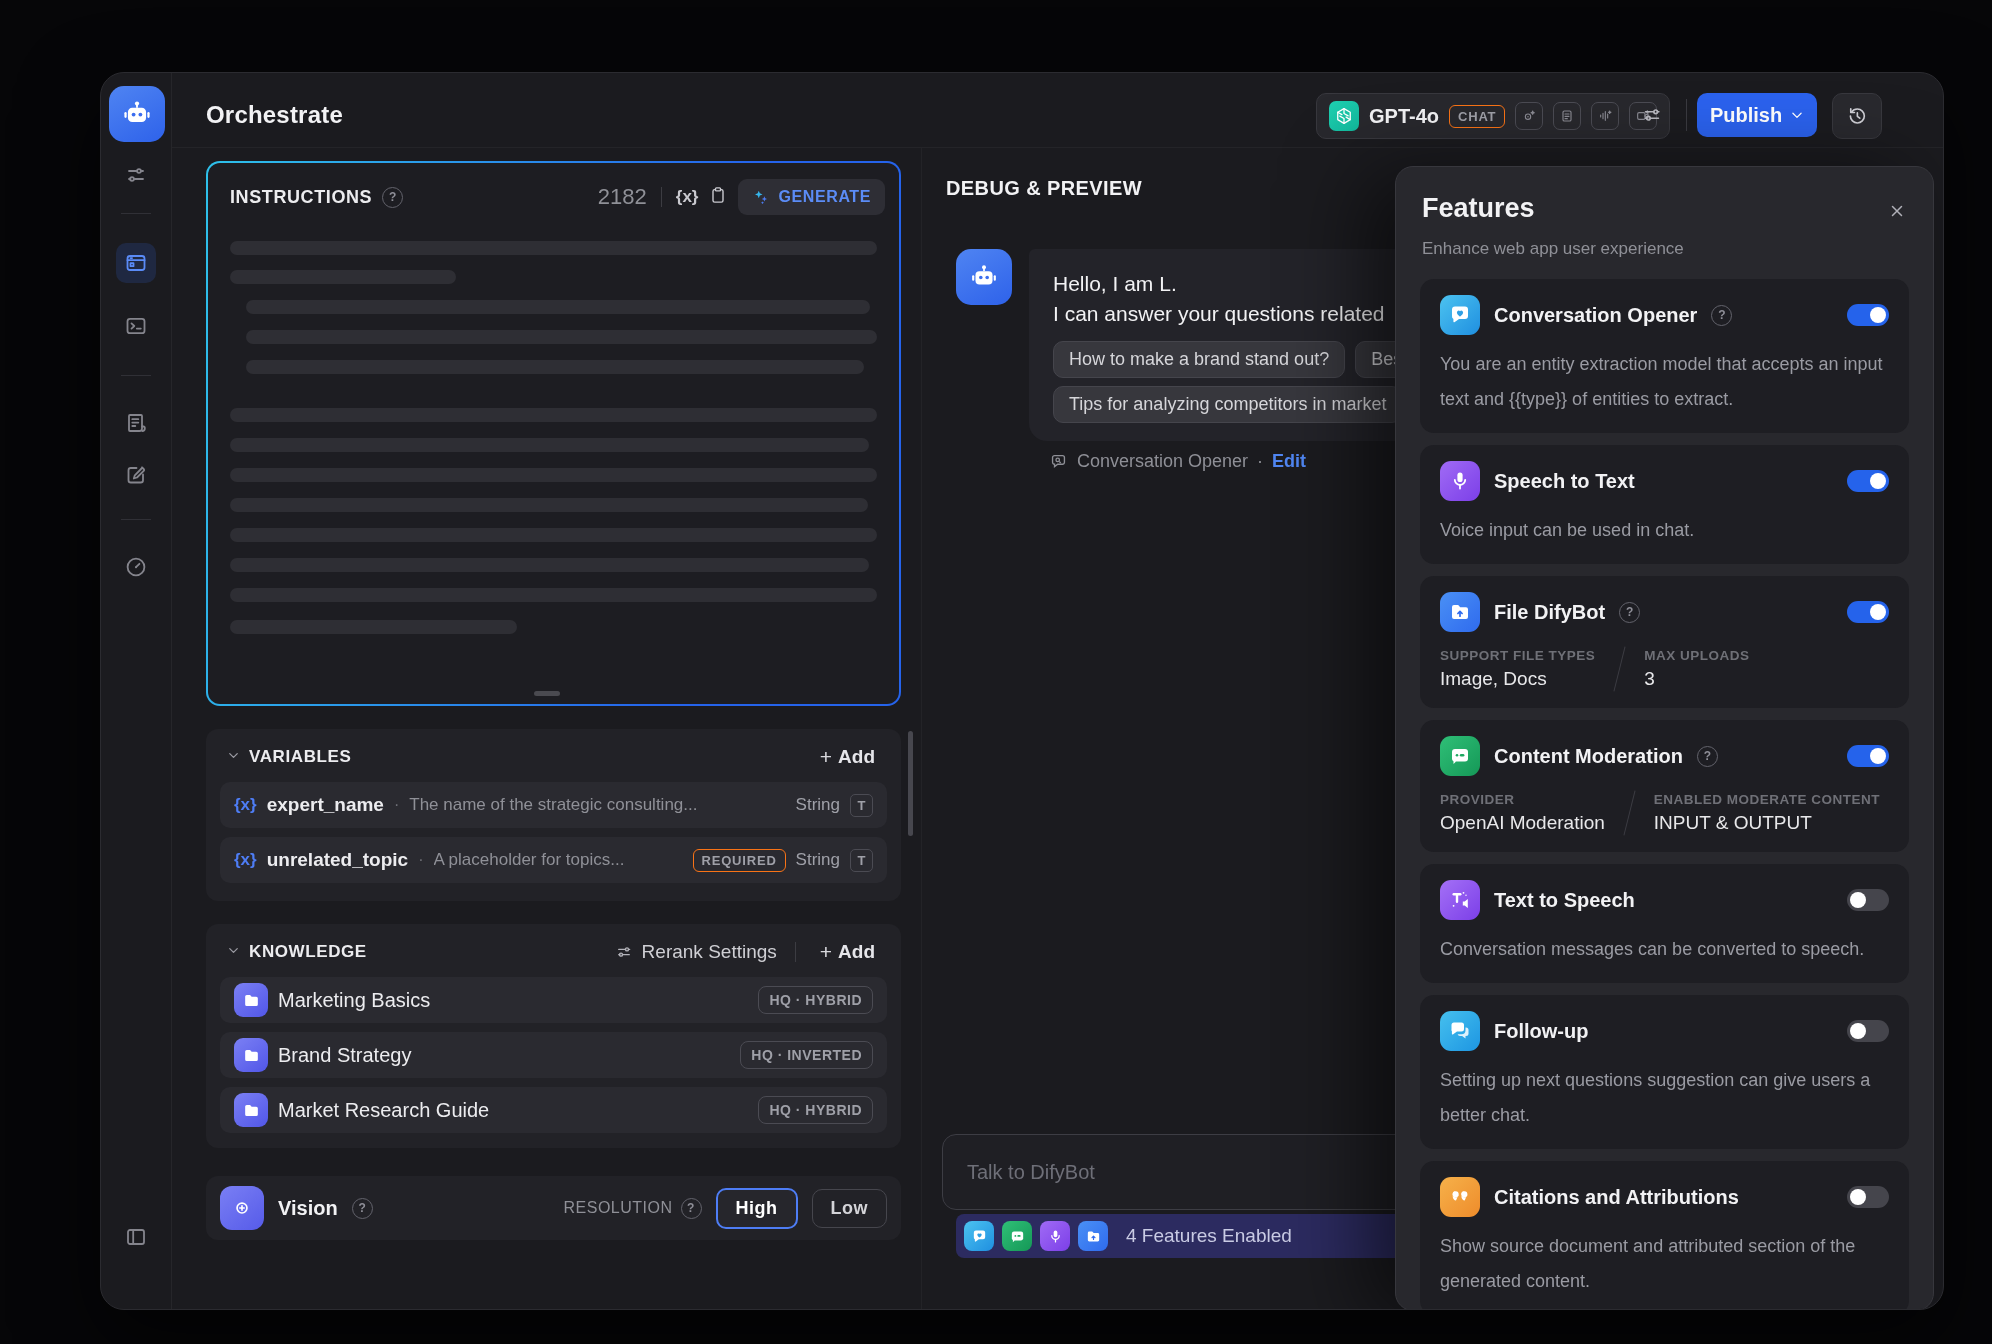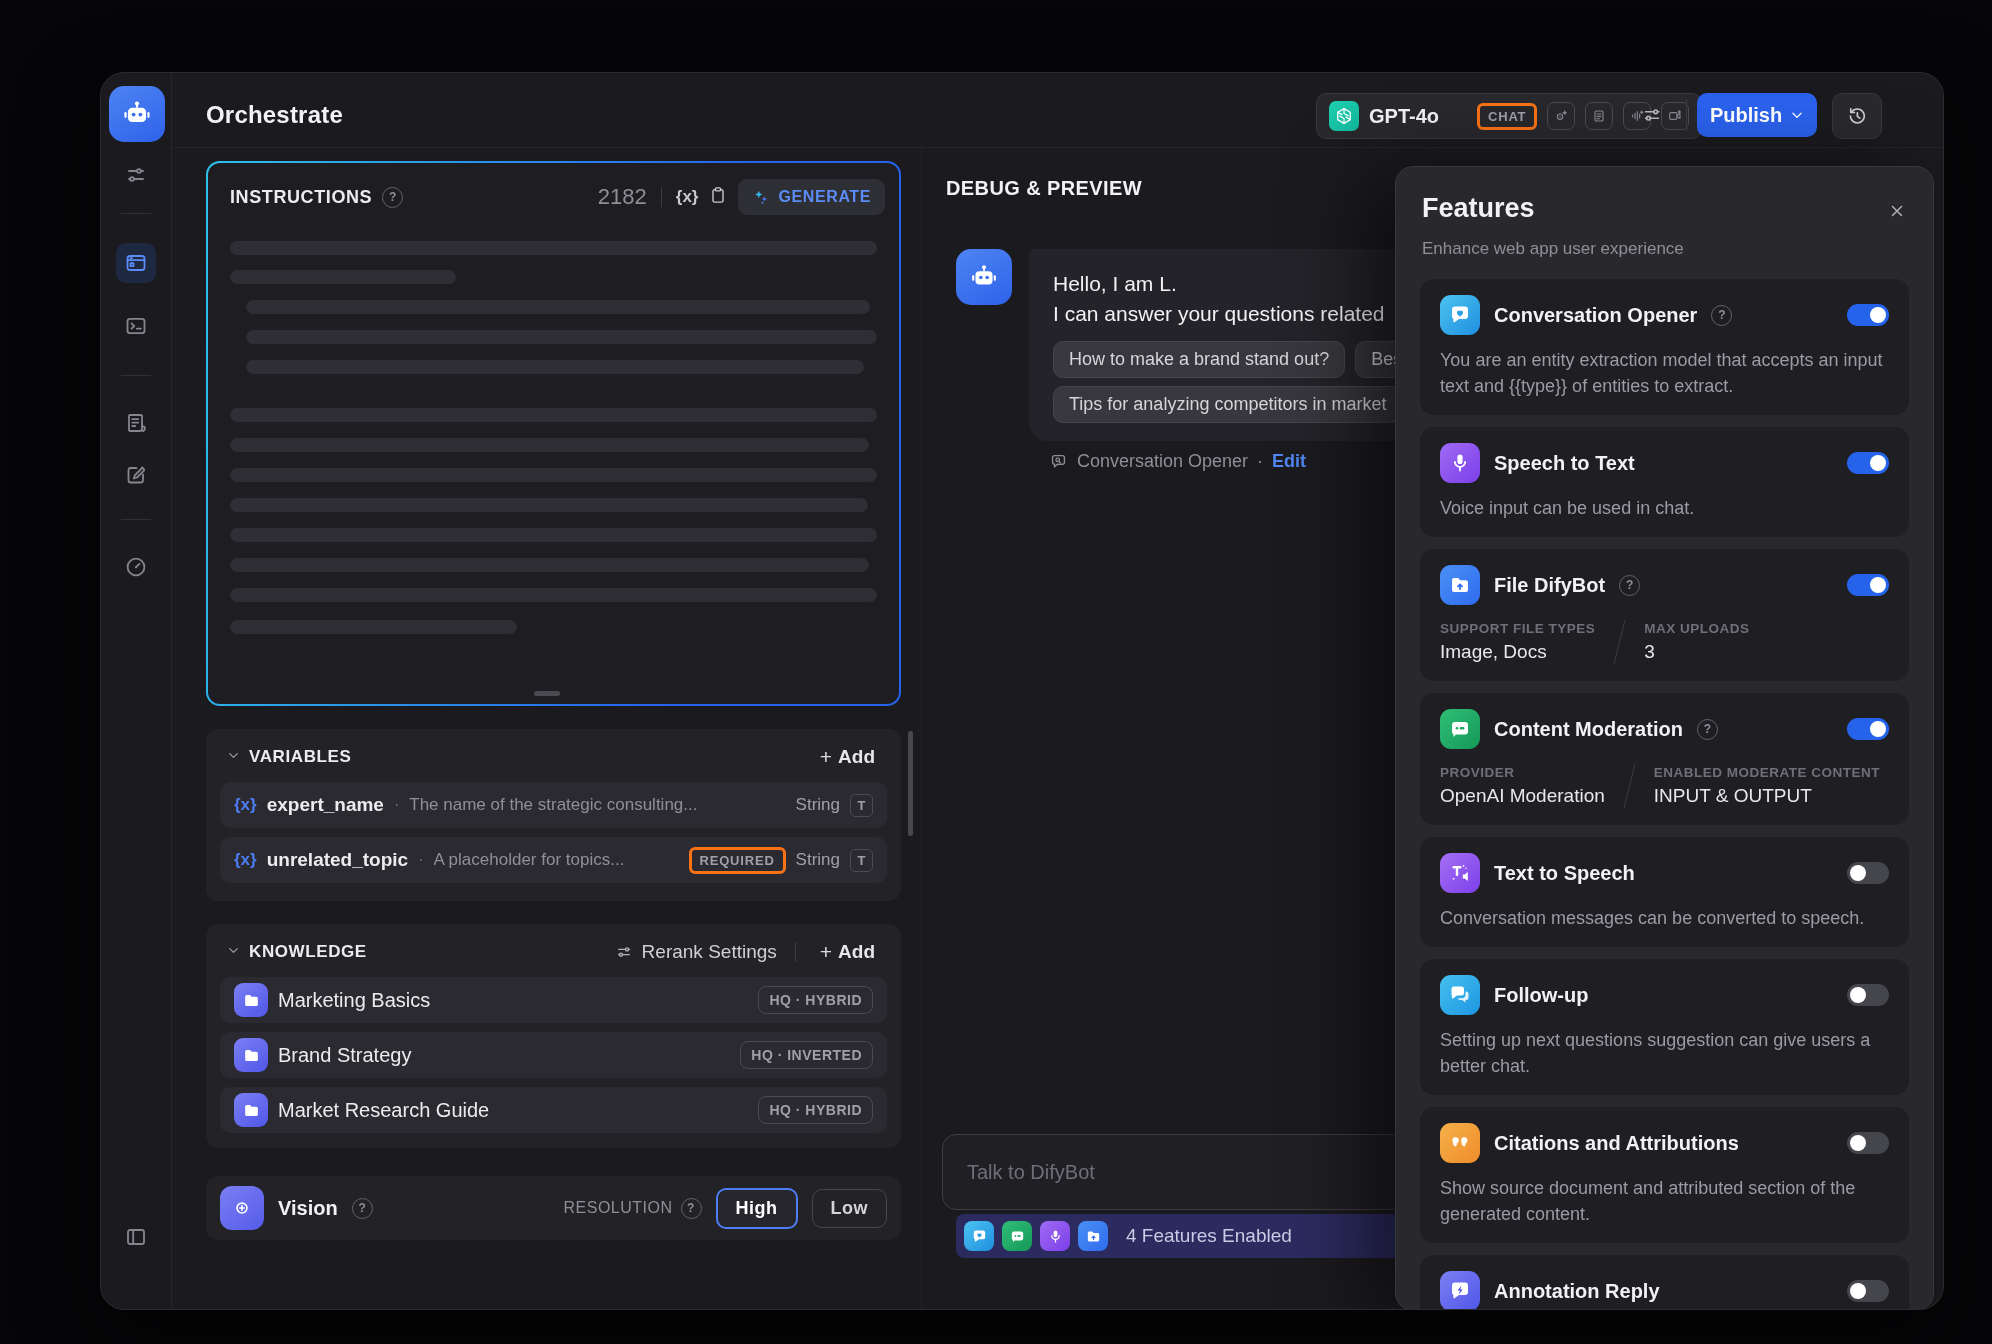--- a/index.html
+++ b/index.html
@@ -17,22 +17,22 @@
   .sidediv{position:absolute;left:20px;width:30px;height:1px;background:#303036;}
   
   .page-title{position:absolute;left:105px;top:28px;font-size:24px;font-weight:700;letter-spacing:.2px;}
   .hline{position:absolute;left:71px;right:0;top:74px;height:1px;background:#242428;}
   .vline-main{position:absolute;left:820px;top:75px;bottom:0;width:1px;background:#232327;}
   .model-pill{position:absolute;left:1215px;top:20px;height:44px;border-radius:10px;background:#28282d;
     border:1px solid #38383e;display:flex;align-items:center;gap:10px;padding:0 12px;}
   .openai-logo{width:30px;height:30px;border-radius:7px;background:linear-gradient(140deg,#1fd0b1,#12b79b);
     display:flex;align-items:center;justify-content:center;}
   .model-name{font-size:20px;font-weight:600;color:#f2f2f4;}
-  .badge-outline{border:3px solid #f97316;border-radius:6px;color:#9fa0a8;font-size:13px;font-weight:700;
-    letter-spacing:.8px;padding:3px 8px;margin-left:28px;}
+  .badge-outline{border:1px solid #f97316;border-radius:6px;color:#9fa0a8;font-size:13px;font-weight:700;
+    letter-spacing:.8px;padding:3px 8px;}
   .cap{width:26px;height:26px;border:1px solid #4b4b53;border-radius:7px;display:flex;align-items:center;justify-content:center;}
   .cap svg{width:16px;height:16px;stroke:#8a8a93;fill:none;stroke-width:1.7;stroke-linecap:round;stroke-linejoin:round;}
   .hbtn-sliders{position:absolute;left:1529px;top:20px;width:44px;height:44px;display:flex;align-items:center;justify-content:center;}
   .hbtn-sliders svg{width:22px;height:22px;stroke:#b9b9c0;fill:none;stroke-width:1.8;stroke-linecap:round;}
   .hdiv{position:absolute;left:1585px;top:26px;width:1px;height:32px;background:#3a3a40;}
   .publish{position:absolute;left:1596px;top:20px;width:120px;height:44px;border-radius:10px;background:#2b62ee;
     display:flex;align-items:center;justify-content:center;gap:8px;font-size:20px;font-weight:600;color:#fff;}
   .publish svg{width:14px;height:14px;stroke:#fff;fill:none;stroke-width:2.2;stroke-linecap:round;stroke-linejoin:round;}
   .history{position:absolute;left:1731px;top:20px;width:48px;height:44px;border-radius:10px;background:#29292e;
     border:1px solid #38383e;display:flex;align-items:center;justify-content:center;}
@@ -117,21 +117,21 @@
   .fp-close svg{width:18px;height:18px;stroke:#b0b0b8;stroke-width:2;stroke-linecap:round;}
   .fbody{position:absolute;left:24px;right:24px;top:112px;display:flex;flex-direction:column;gap:12px;}
   .fcard{background:#1e1e23;border-radius:14px;padding:16px 20px;}
   .fhead{display:flex;align-items:center;gap:14px;}
   .ficon{width:40px;height:40px;border-radius:11px;display:flex;align-items:center;justify-content:center;flex:0 0 auto;}
   .ftitle{font-size:20px;font-weight:600;color:#f2f2f4;white-space:nowrap;}
   .toggle{margin-left:auto;width:42px;height:22px;border-radius:11px;background:#45454c;position:relative;flex:0 0 auto;}
   .toggle i{position:absolute;left:3px;top:3px;width:16px;height:16px;border-radius:8px;background:#fff;}
   .toggle.on{background:#2563eb;}
   .toggle.on i{left:23px;}
-  .fdesc{margin-top:12px;font-size:18px;line-height:26px;color:#9a9ba3;}
+  .fdesc{margin-top:12px;font-size:18px;line-height:35px;color:#9a9ba3;}
   .fmeta{display:flex;align-items:center;gap:24px;margin-top:14px;}
   .mlabel{font-size:13.5px;letter-spacing:.5px;color:#6f7077;font-weight:600;white-space:nowrap;}
   .mval{font-size:19px;color:#e8e8ea;margin-top:5px;white-space:nowrap;}
   .slash{width:1px;height:46px;background:#3c3c42;transform:rotate(14deg);flex:0 0 auto;}
   .c1{background:linear-gradient(135deg,#4cc3f0,#1f8fe0);}
   .c2{background:linear-gradient(135deg,#a06bf5,#7c3fe8);}
   .c3{background:linear-gradient(135deg,#4a90f5,#2f6bee);}
   .c4{background:linear-gradient(135deg,#2fbf77,#159857);}
   .c5{background:linear-gradient(135deg,#45c0ee,#1d96e2);}
   .c6{background:linear-gradient(135deg,#a470f6,#7c3fe8);}

